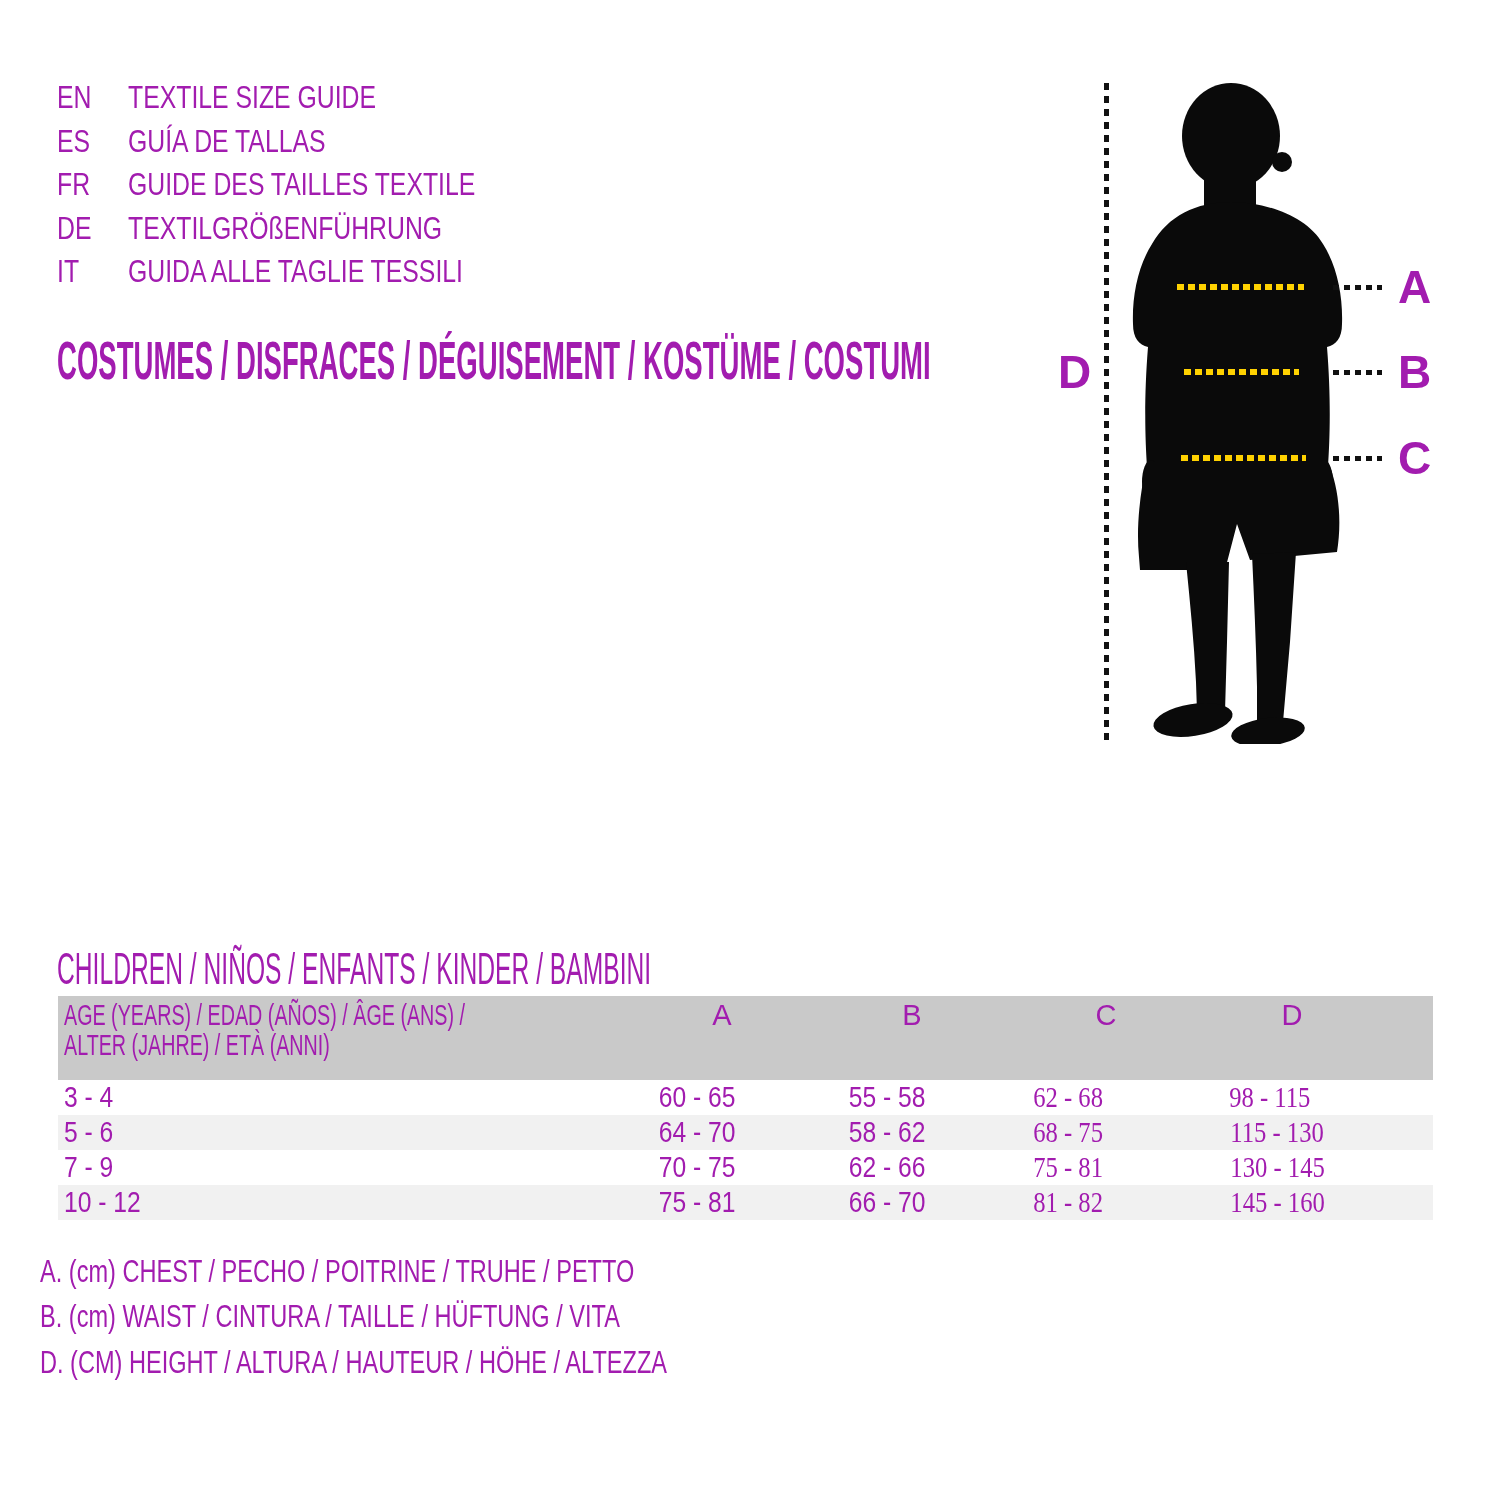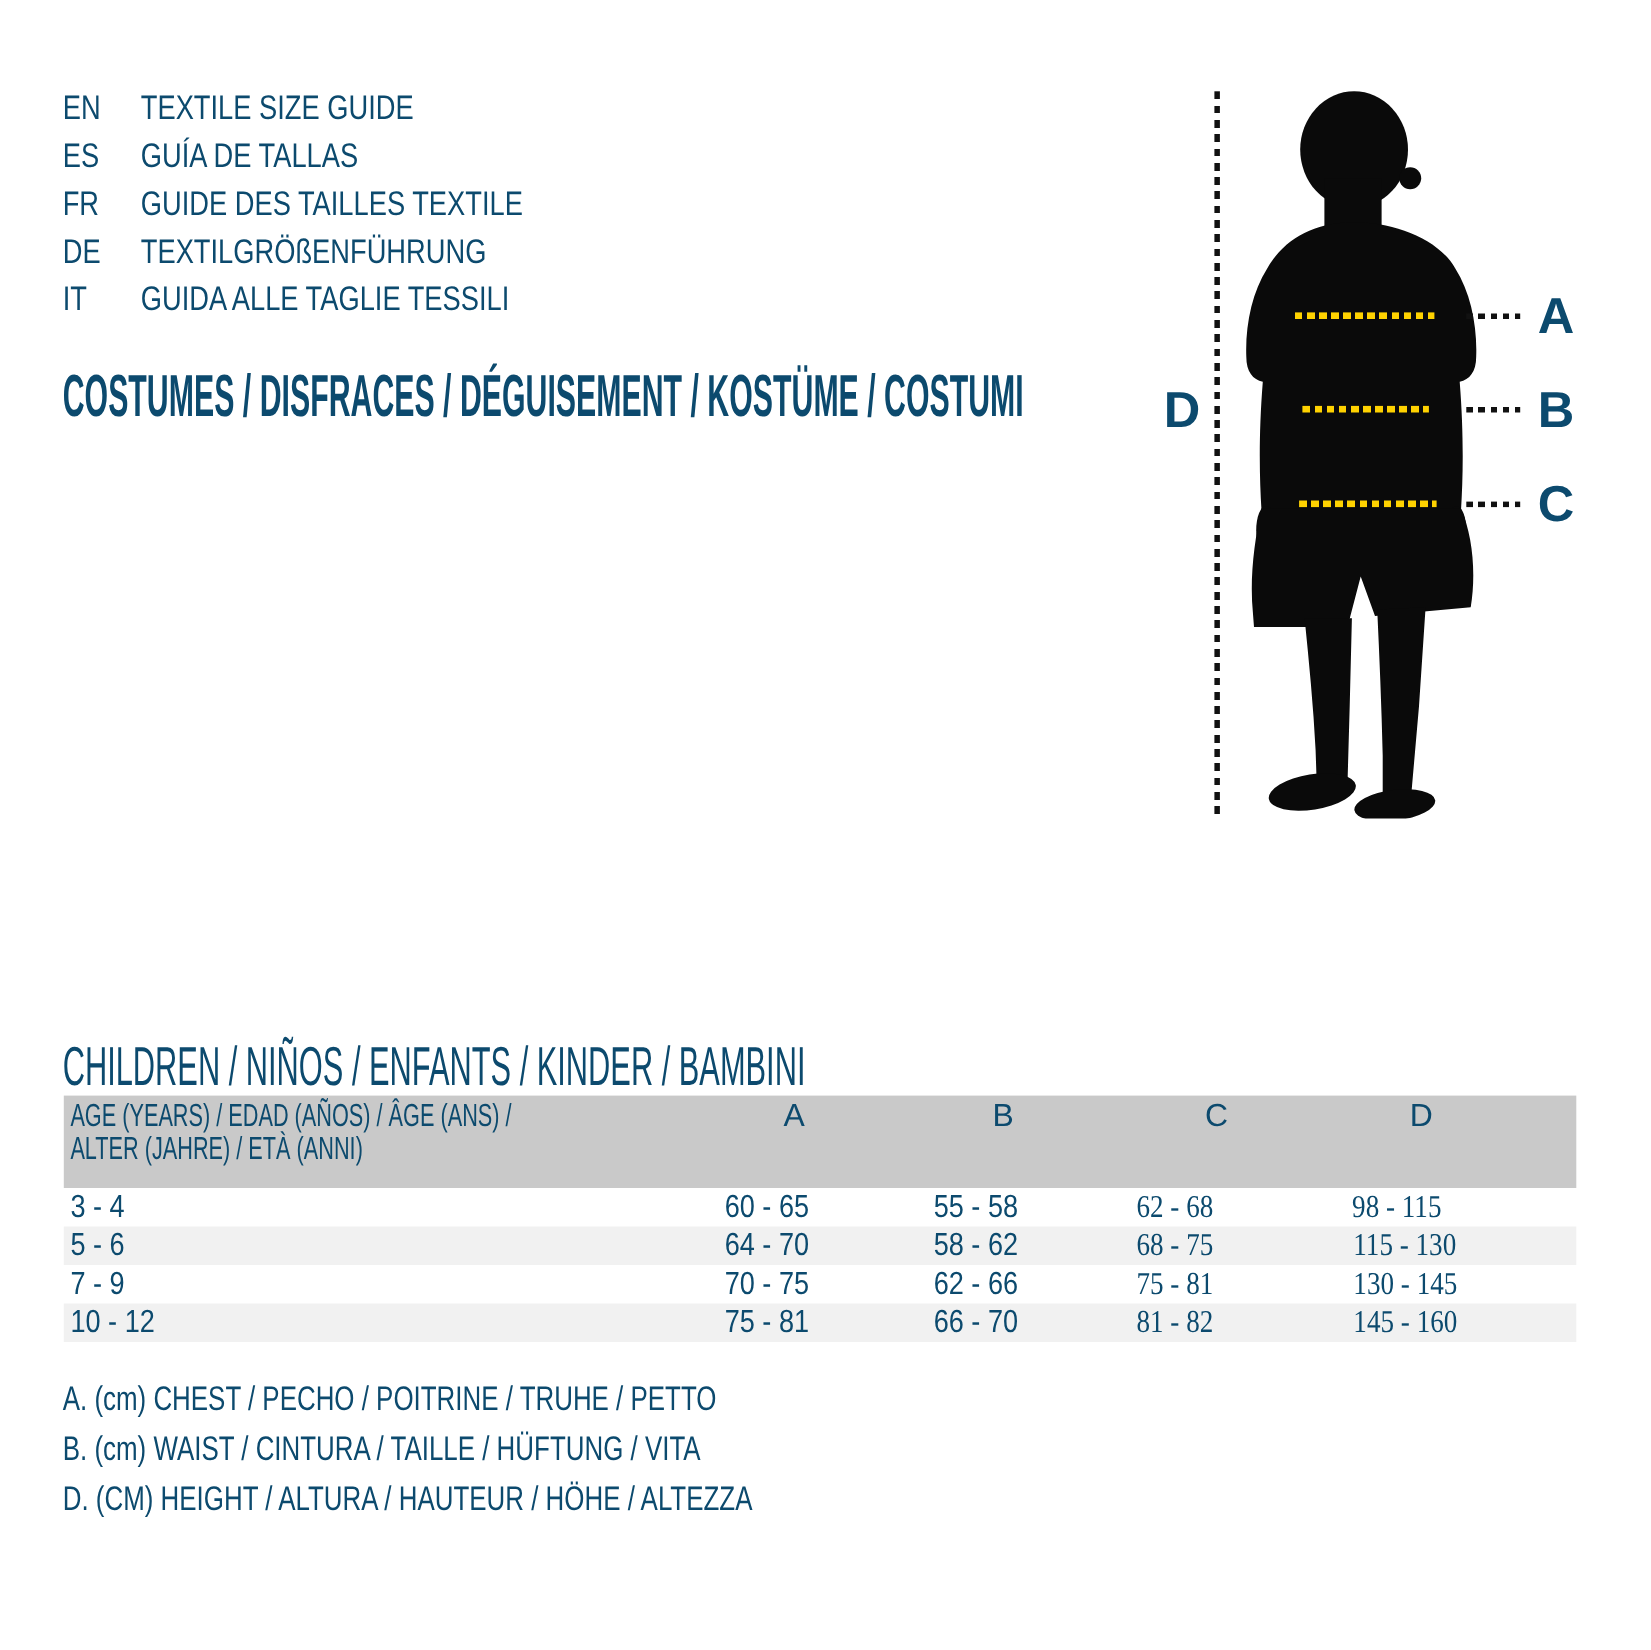--- a/index.html
+++ b/index.html
@@ -1,18 +1,18 @@
 <!DOCTYPE html>
 <html><head>
 <meta charset="utf-8">
 <style>
   html,body { margin:0; padding:0; background:#ffffff; }
   .canvas {
     position:relative; width:1501px; height:1500px; background:#ffffff;
-    font-family:"Liberation Sans", sans-serif; color:#0c4a6e; overflow:hidden;
+    font-family:"Liberation Sans", sans-serif; color:#a21caf; overflow:hidden;
   }
   .cond { display:inline-block; white-space:nowrap; transform-origin:0 50%; }
   .ctr  { transform-origin:50% 50%; }
   .sx51 { transform:scaleX(.51); }
   .sx56 { transform:scaleX(.56); }
   .sx68 { transform:scaleX(.68); }
   .sx76 { transform:scaleX(.76); }
   .sx80 { transform:scaleX(.80); }
   .sx85 { transform:scaleX(.85); }
 
@@ -40,39 +40,39 @@
   .b-a { left:1333px; top:285px; width:49px; }
   .b-b { left:1333px; top:370px; width:49px; }
   .b-c { left:1333px; top:456px; width:49px; }
   .fig-label { position:absolute; font-size:46px; font-weight:700; line-height:46px; }
   .l-a { left:1398px; top:264px; }
   .l-b { left:1398px; top:349px; }
   .l-c { left:1398px; top:435px; }
   .l-d { left:1058px; top:349px; }
 
   
-  .children { position:absolute; left:57px; top:951px; margin:0; font-size:50px;
+  .children { position:absolute; left:57px; top:951px; margin:0; font-size:44px;
               font-weight:400; line-height:36px;text-align:right; }
 
   
   .size-table { position:absolute; left:58px; top:996px; width:1375px; }
   .thead { position:relative; height:84px; background:#c9c9c9; }
   .age-h { position:absolute; left:6px; top:4px; font-size:29px; line-height:30px; }
   .age-h span { display:block; }
   .colhead { position:absolute; top:4px; width:120px; text-align:center;
              font-size:29px; line-height:30px; }
   .ch-a { left:604px; } .ch-b { left:794px; } .ch-c { left:988px; } .ch-d { left:1174px; }
   .trow { position:relative; height:35px; font-size:29px; line-height:35px; }
   .trow.alt { background:#f1f1f1;padding-left:44px; }
   .age-cell { position:absolute; left:6px; top:0; }
   .val-cell { position:absolute; top:0; width:140px; text-align:left; }
   .vc-0 { left:594px; } .vc-1 { left:784px; } .vc-2 { left:969px;font-family:Liberation Serif, serif; } .vc-3 { left:1164px;font-family:Liberation Serif, serif; }
 
   
-  .legend { position:absolute; left:57px; top:1249px; }
+  .legend { position:absolute; left:40px; top:1249px; }
   .legend-row { height:45.4px; line-height:45.4px; font-size:31px; }
 </style>
 </head>
 <body>
 
 <div class="canvas">
 
   <section class="lang-block">
     <div class="lang-row">
       <span class="lang-code cond sx80">EN</span>

